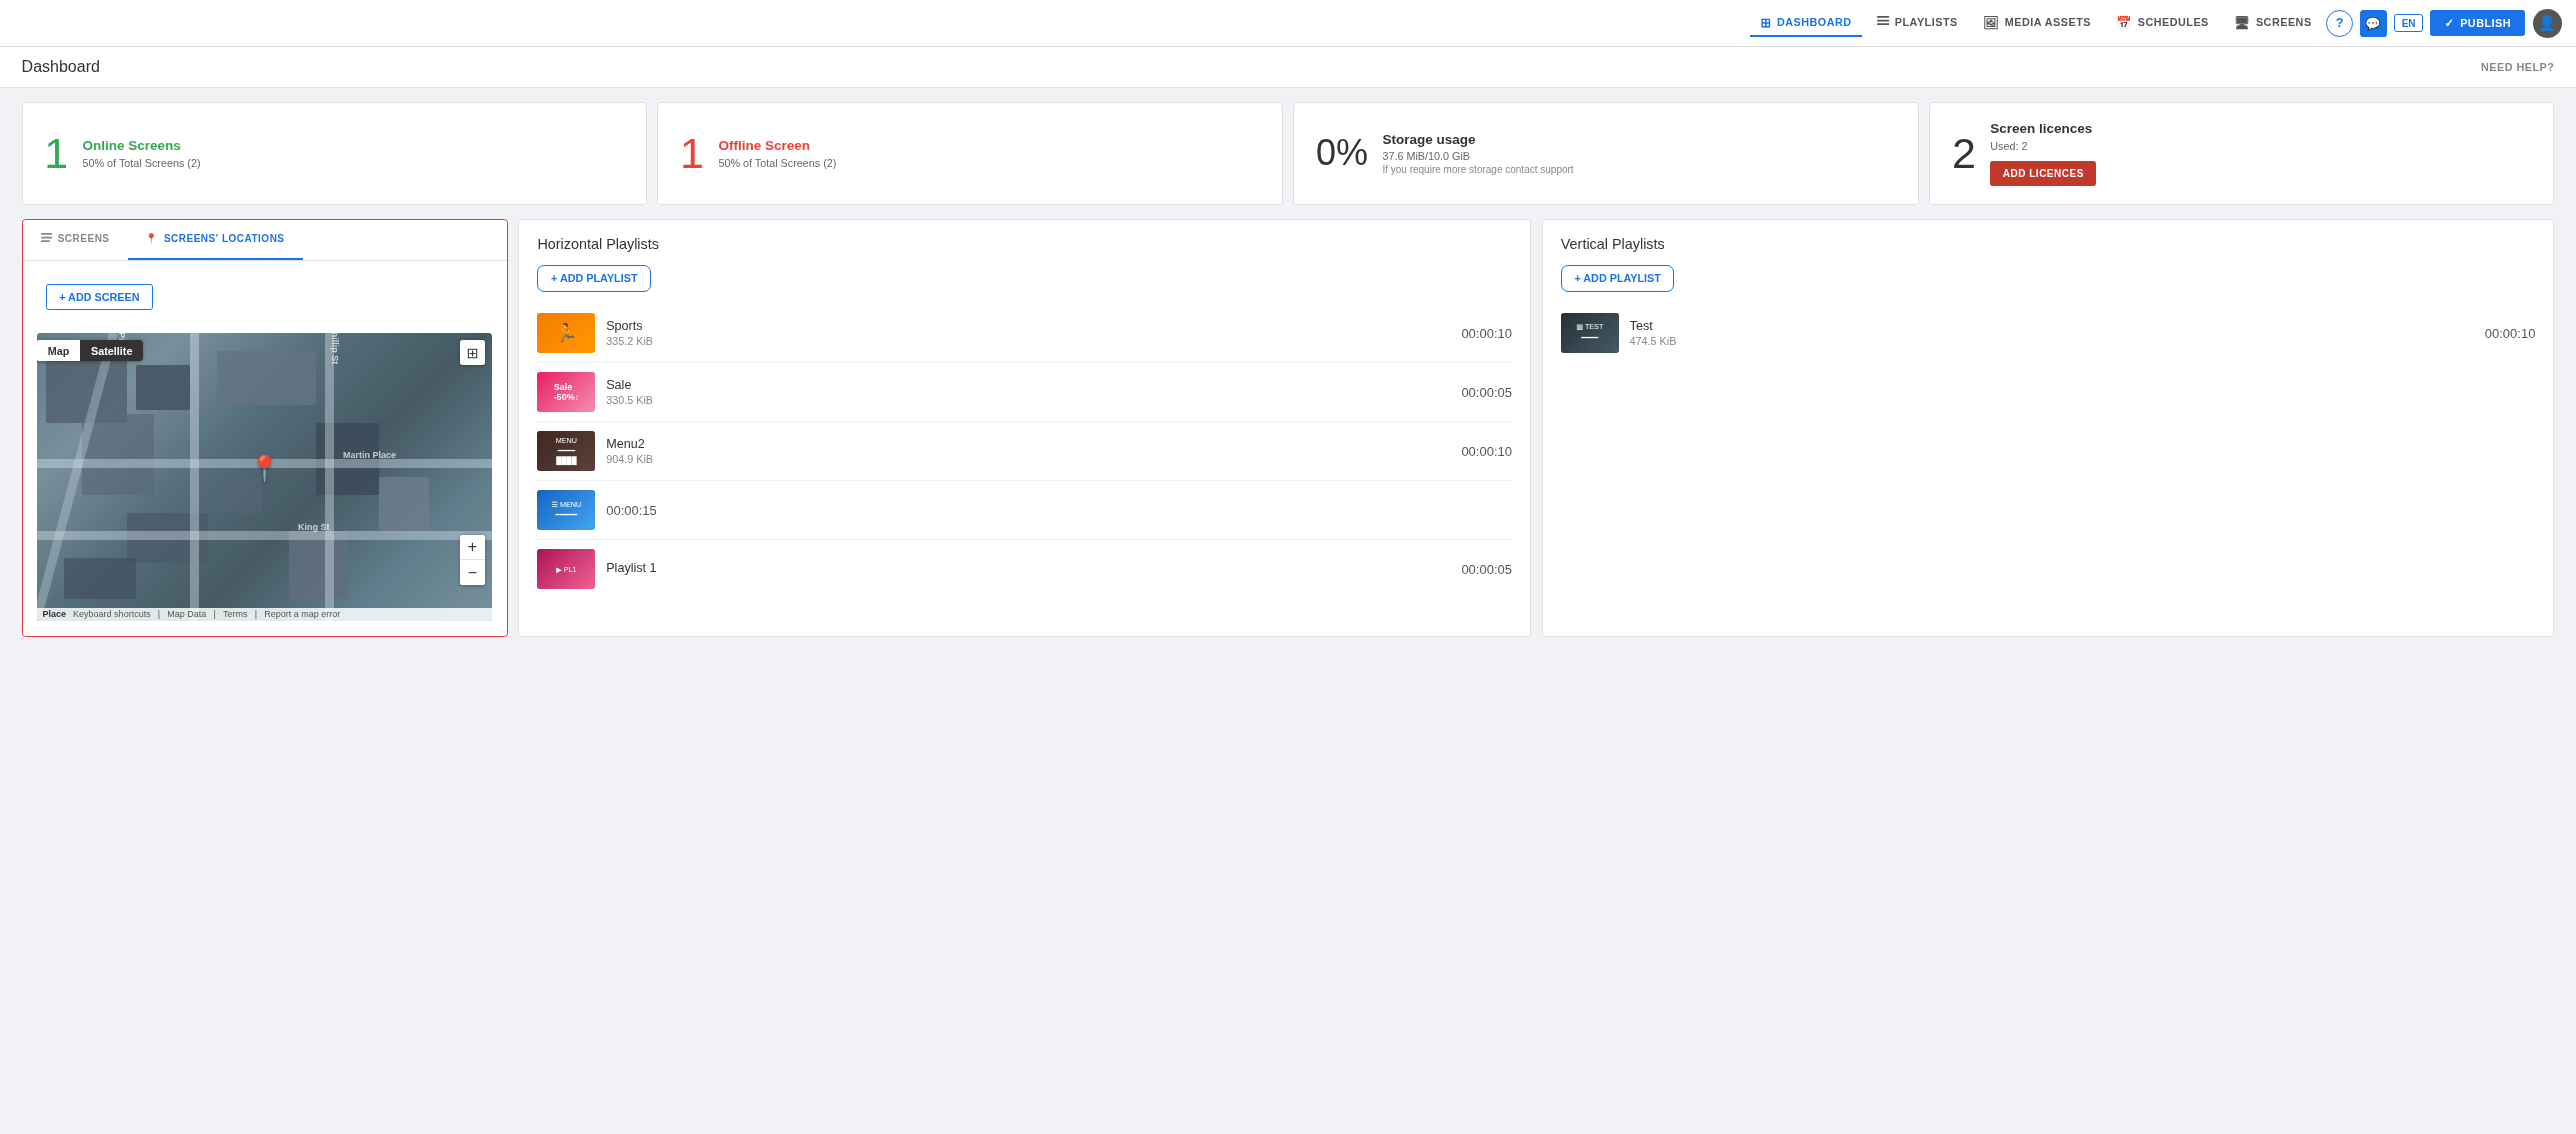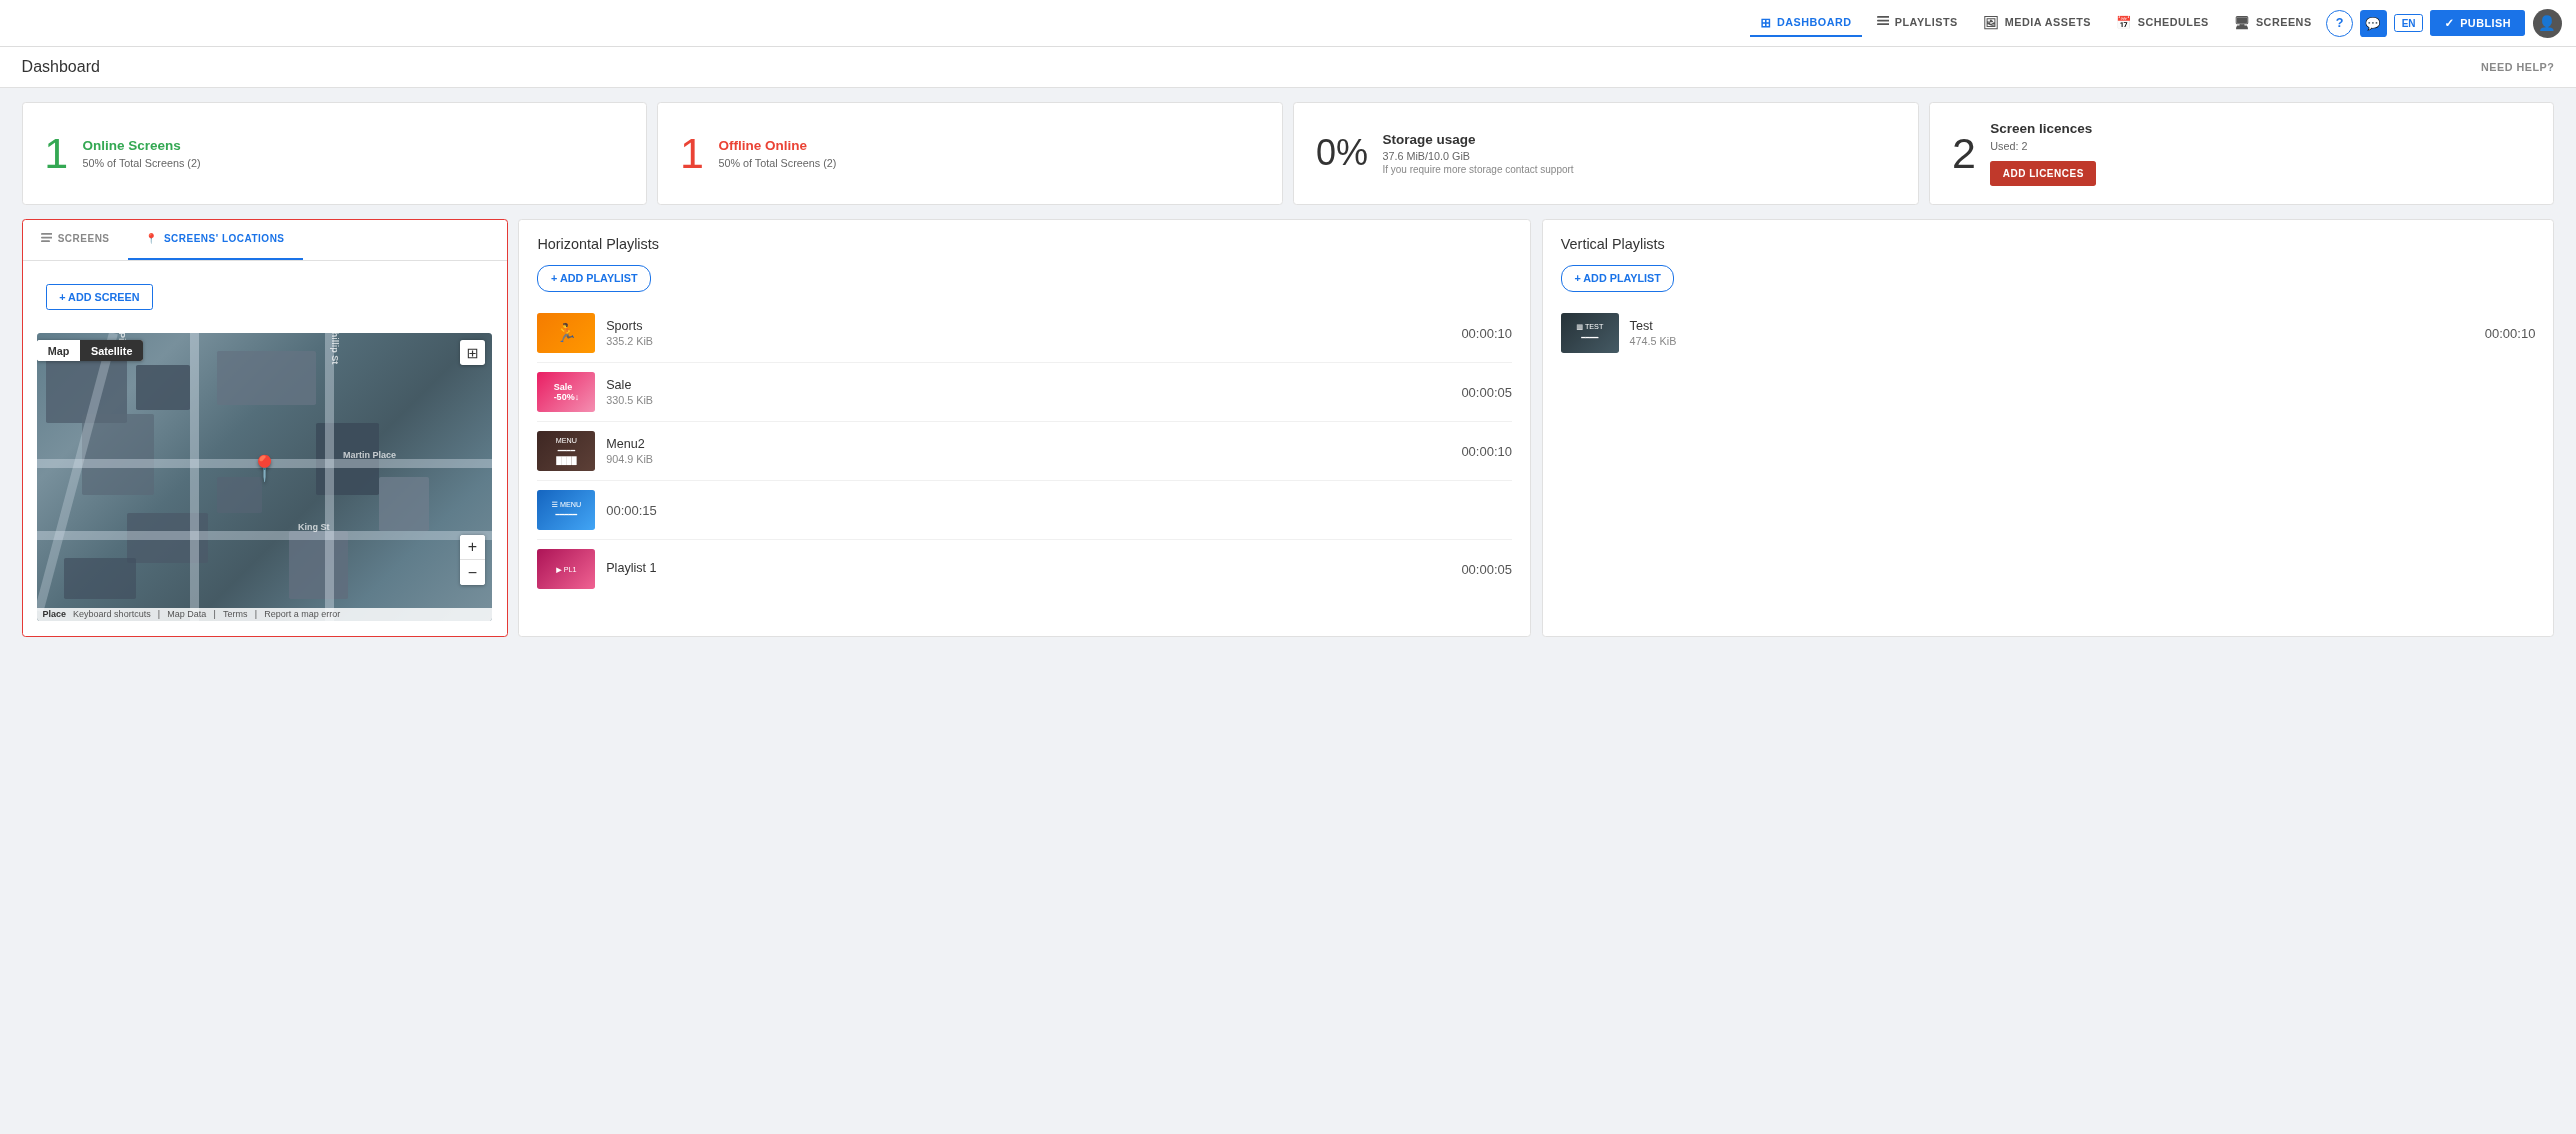--- a/index.html
+++ b/index.html
@@ -303,21 +303,21 @@
       padding: 12.6px 18px;
     }
     .btn-add-playlist {
       border: 1.4px solid #1a73e8;
       color: #1a73e8;
       background: #fff;
       padding: 6.3px 12.6px;
       font-size: 10.8px;
       font-weight: 600;
       cursor: pointer;
-      border-radius: 12px;
+      border-radius: 7px;
     }
     .playlist-list {
       padding: 0 18px;
       overflow-y: auto;
       max-height: 342px;
     }
     .playlist-item {
       display: flex;
       align-items: center;
       gap: 10.8px;
@@ -442,21 +442,21 @@
       <span class="stat-number green">1</span>
       <div class="stat-info">
         <div class="stat-label green">Online Screens</div>
         <div class="stat-sub">50% of Total Screens (2)</div>
       </div>
     </div>
 
     <div class="stat-card">
       <span class="stat-number red">1</span>
       <div class="stat-info">
-        <div class="stat-label red">Offline Online</div>
+        <div class="stat-label red">Offline Screen</div>
         <div class="stat-sub">50% of Total Screens (2)</div>
       </div>
     </div>
 
     <div class="stat-card">
       <span class="stat-number dark" style="font-size:36px;">0%</span>
       <div class="stat-info">
         <div class="stat-label">Storage usage</div>
         <div class="stat-sub">37.6 MiB/10.0 GiB</div>
         <div class="stat-note">If you require more storage contact support</div>

